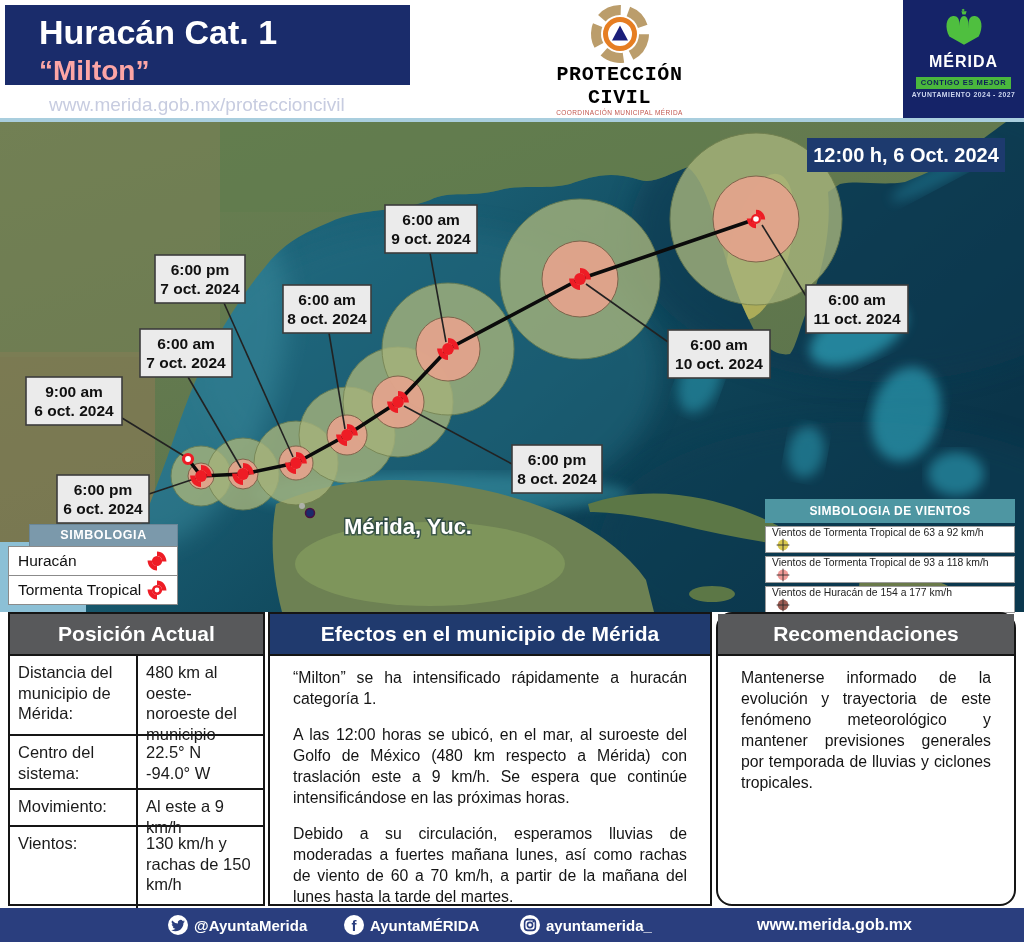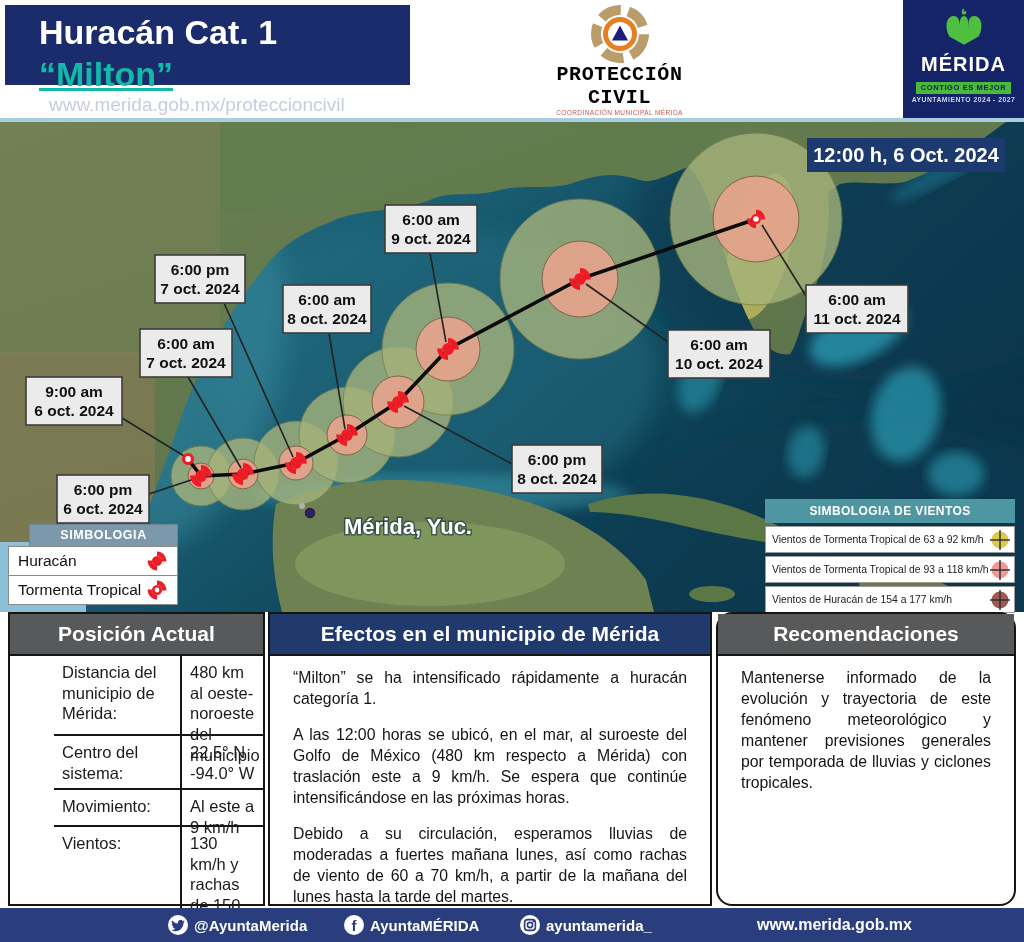--- a/index.html
+++ b/index.html
@@ -3,31 +3,31 @@
 <meta charset="utf-8">
 <style>
   html,body{margin:0;padding:0;background:#fff;}
   #page{position:relative;width:1024px;height:942px;background:#fff;overflow:hidden;
         font-family:"Liberation Sans",sans-serif;}
 
   
   .header{position:absolute;top:0;left:0;width:1024px;height:118px;background:#fff;}
   .title-box{position:absolute;left:5px;top:5px;width:405px;height:80px;background:#1a2c6b;}
   .title-line1{position:absolute;left:34px;top:8px;font-size:34px;font-weight:bold;color:#fff;}
-  .title-line2{position:absolute;left:34px;top:50px;font-size:34px;font-weight:bold;color:#14b8a6;text-decoration:underline;}
+  .title-line2{position:absolute;left:34px;top:50px;font-size:28px;font-weight:bold;color:#fca5a5;}
   .title-url{position:absolute;left:44px;top:89px;font-size:19px;color:#c7cce0;}
 
   .pc-logo{position:absolute;left:532px;top:3px;width:175px;height:114px;text-align:center;}
   .pc-emblem{display:block;margin:0 auto;}
   .pc-title{font-size:20px;font-weight:bold;color:#000000;letter-spacing:.6px;
             font-family:Liberation Mono, monospace;margin-top:-2px;}
   .pc-sub{font-size:6.5px;color:#c2574e;letter-spacing:.4px;}
 
   .mer-box{position:absolute;left:903px;top:0;width:121px;height:118px;background:#152368;text-align:center;}
-  .mer-name{font-size:20px;font-weight:bold;color:#fff;letter-spacing:1px;margin-top:1px;}
+  .mer-name{font-size:16px;font-weight:bold;color:#fff;letter-spacing:1px;margin-top:1px;}
   .mer-slogan{display:inline-block;background:#4ab73d;color:#0e2257;font-size:7.5px;font-weight:bold;
               border-radius:0;padding:1.5px 5px;letter-spacing:.6px;margin-top:1px;}
   .mer-term{font-size:6.8px;color:#cdd6ef;font-weight:bold;letter-spacing:.5px;margin-top:2px;}
 
   .map-strip{position:absolute;top:118px;left:0;width:1024px;height:4px;background:#a9cede;}
 
   
   #map-wrap{position:absolute;top:122px;left:0;width:1024px;height:490px;}
   #map-svg{display:block;}
   .ts-box{position:absolute;left:807px;top:16px;width:198px;height:34px;background:#1d3a6e;
@@ -37,33 +37,33 @@
   .legend-sym .lg-hd{height:21px;background:#7b99ab;border:1px solid #6a8697;color:#fff;
         font-size:12.5px;font-weight:bold;text-align:center;line-height:21px;letter-spacing:.6px;margin-left:21px;}
   .legend-sym .lg-row{height:28px;background:#fff;border:1px solid #8b8b8b;margin-top:-1px;
         display:flex;align-items:center;justify-content:space-between;padding:0 9px;
         font-size:15.5px;color:#111;}
 
   .legend-winds{position:absolute;left:765px;top:377px;width:250px;}
   .legend-winds .lg-hd{height:24px;background:#4e96a2;color:#fff;font-size:12px;font-weight:bold;
         text-align:center;line-height:24px;letter-spacing:.4px;}
   .legend-winds .lg-row{height:25px;background:#fff;border:1px solid #9b9b9b;margin-top:3px;
-        display:flex;align-items:center;justify-content:space-between;padding:0 3px 0 6px;
-        font-size:10.4px;color:#222;}
+        display:flex;align-items:flex-start;justify-content:space-between;padding:0 3px 0 6px;
+        font-size:10.4px;color:#222;flex-direction:column;}
 
   
   .panel{position:absolute;top:612px;background:#fff;border:2px solid #151515;box-sizing:border-box;}
   #p-left{left:8px;width:257px;height:294px;}
   #p-mid{left:268px;width:444px;height:294px;}
   #p-right{left:716px;width:300px;height:294px;border-radius:16px;}
   .panel .hd{height:40px;border-bottom:2px solid #151515;color:#fff;font-weight:bold;font-size:21px;
              text-align:center;line-height:40px;}
   #p-left .hd,#p-right .hd{background:#58595b;}
   #p-mid .hd{background:#203a6e;}
-  .trow{display:grid;grid-template-columns:126px 1fr;border-bottom:2px solid #151515;margin-left:44px;}
+  .trow{display:grid;grid-template-columns:126px 1fr;border-bottom:2px solid #151515;}
   .trow:last-child{border-bottom:none;}
   .cell{padding:6px 8px;font-size:16.5px;line-height:1.25;color:#1b1b1b;}
   .cell.val{border-left:2px solid #151515;white-space:pre-line;}
   .pbody{padding:11px 23px;font-size:15.8px;line-height:1.33;text-align:justify;color:#141414;}
   .pbody p{margin:0 0 15px;}
   .pbody p:last-child{margin-bottom:0;}
 
   
   .footer{position:absolute;left:0;top:908px;width:1024px;height:44px;background:#2a3e7e;}
   .f-item{position:absolute;top:0;height:34px;display:flex;align-items:center;gap:6px;

